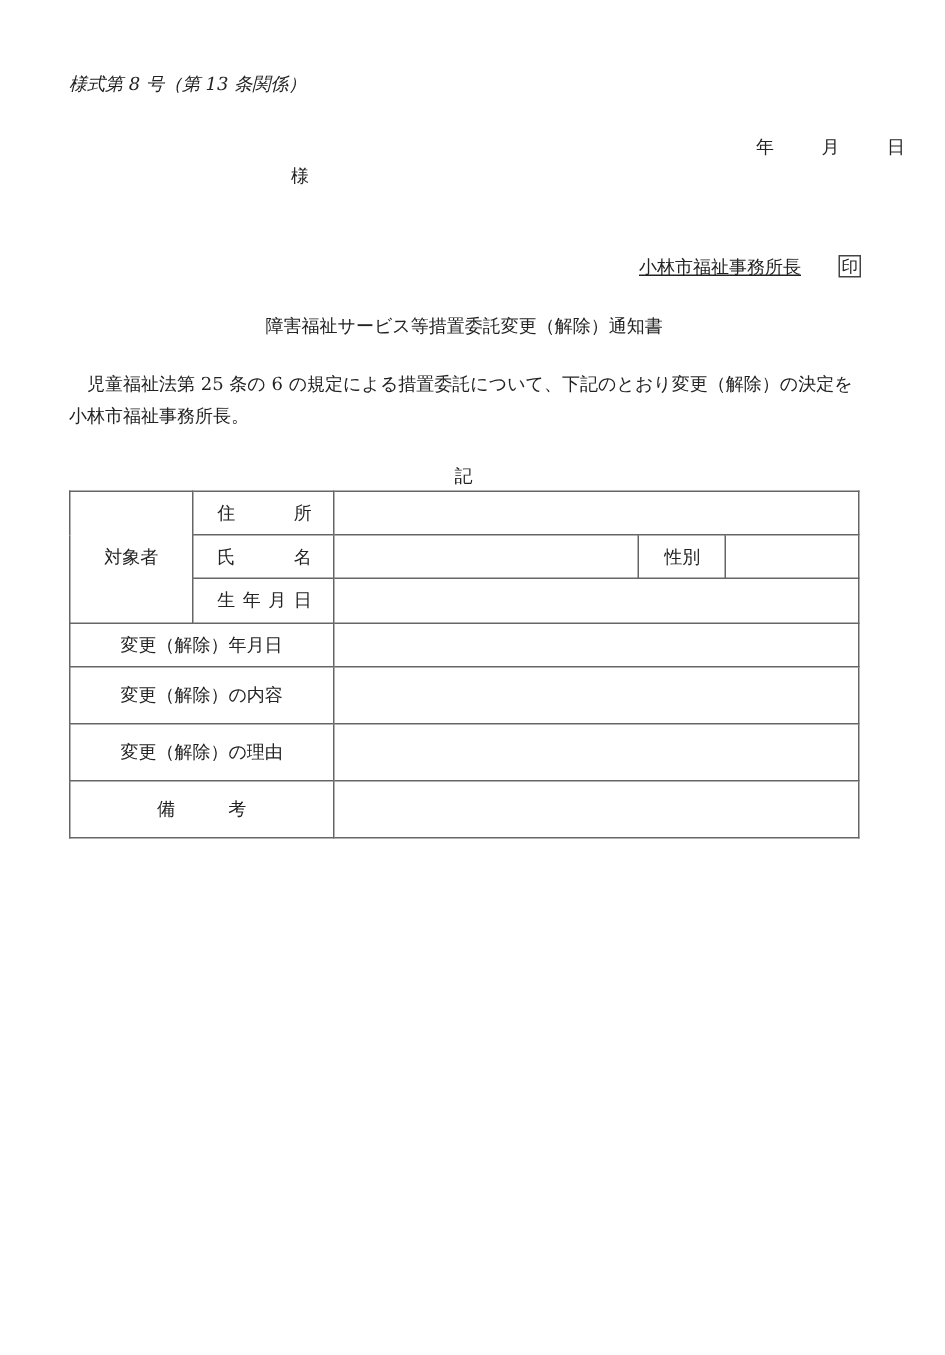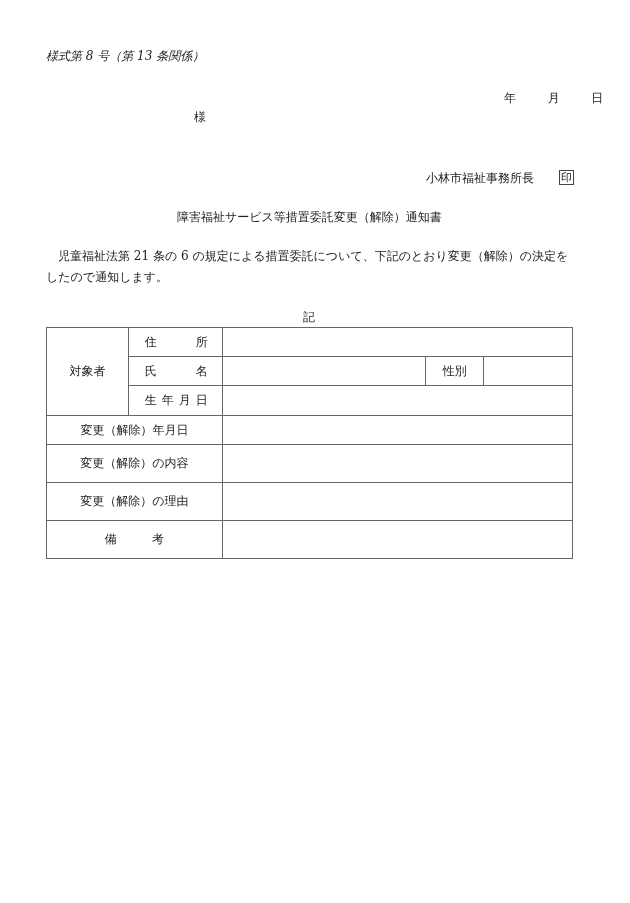--- a/index.html
+++ b/index.html
@@ -23,27 +23,27 @@
 <div class="abs" style="left:504px;top:92px;">
   <span>年</span>
   <span style="display:inline-block;width:24px;"></span>
   <span>月</span>
   <span style="display:inline-block;width:24px;"></span>
   <span>日</span>
 </div>
 
 <div class="abs" style="left:194px;top:111px;">様</div>
 
-<div class="abs" style="left:426px;top:172px;">小林市福祉事務所長</div>
+<div class="abs" style="left:426px;top:172px;text-decoration:underline;">小林市福祉事務所長</div>
 <div class="abs stamp" style="left:559px;top:170px;">印</div>
 
 <div class="abs" style="left:177px;top:211px;">障害福祉サービス等措置委託変更（解除）通知書</div>
 
-<div class="abs" style="left:58px;top:250px;">児童福祉法第 21 条の 6 の規定による措置委託について、下記のとおり変更（解除）の決定を</div>
-<div class="abs" style="left:46px;top:271px;">したので通知します。</div>
+<div class="abs" style="left:58px;top:250px;">児童福祉法第 25 条の 6 の規定による措置委託について、下記のとおり変更（解除）の決定を</div>
+<div class="abs" style="left:46px;top:271px;">小林市福祉事務所長。</div>
 
 <div class="abs" style="left:303px;top:311px;">記</div>
 
 <table class="form">
   <colgroup>
     <col style="width:82px">
     <col style="width:94px">
     <col style="width:204px">
     <col style="width:58px">
     <col style="width:89px">

